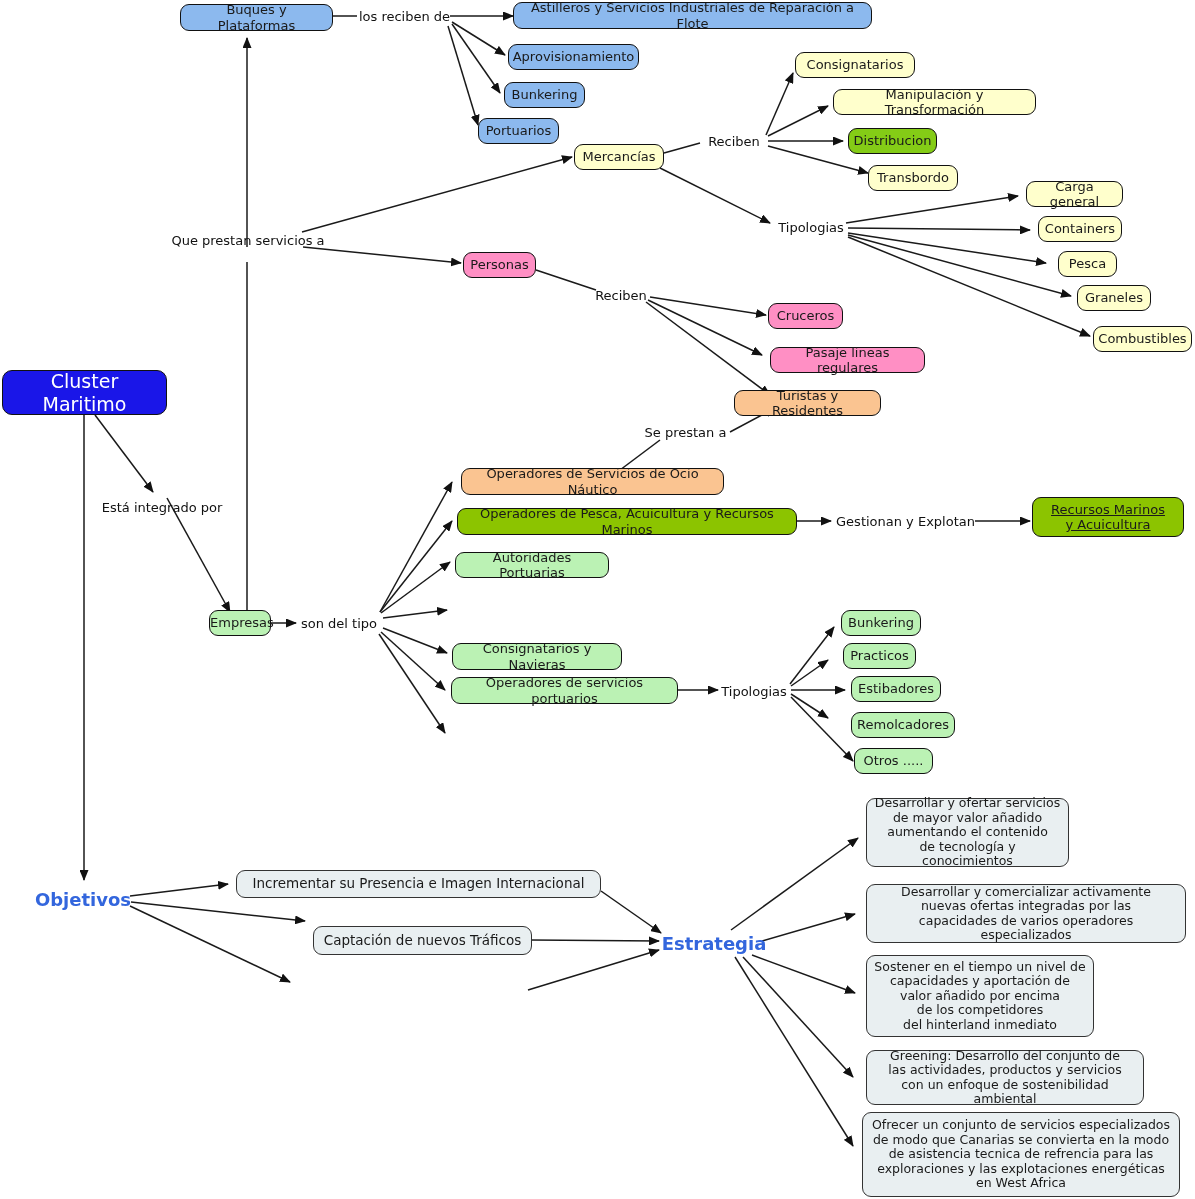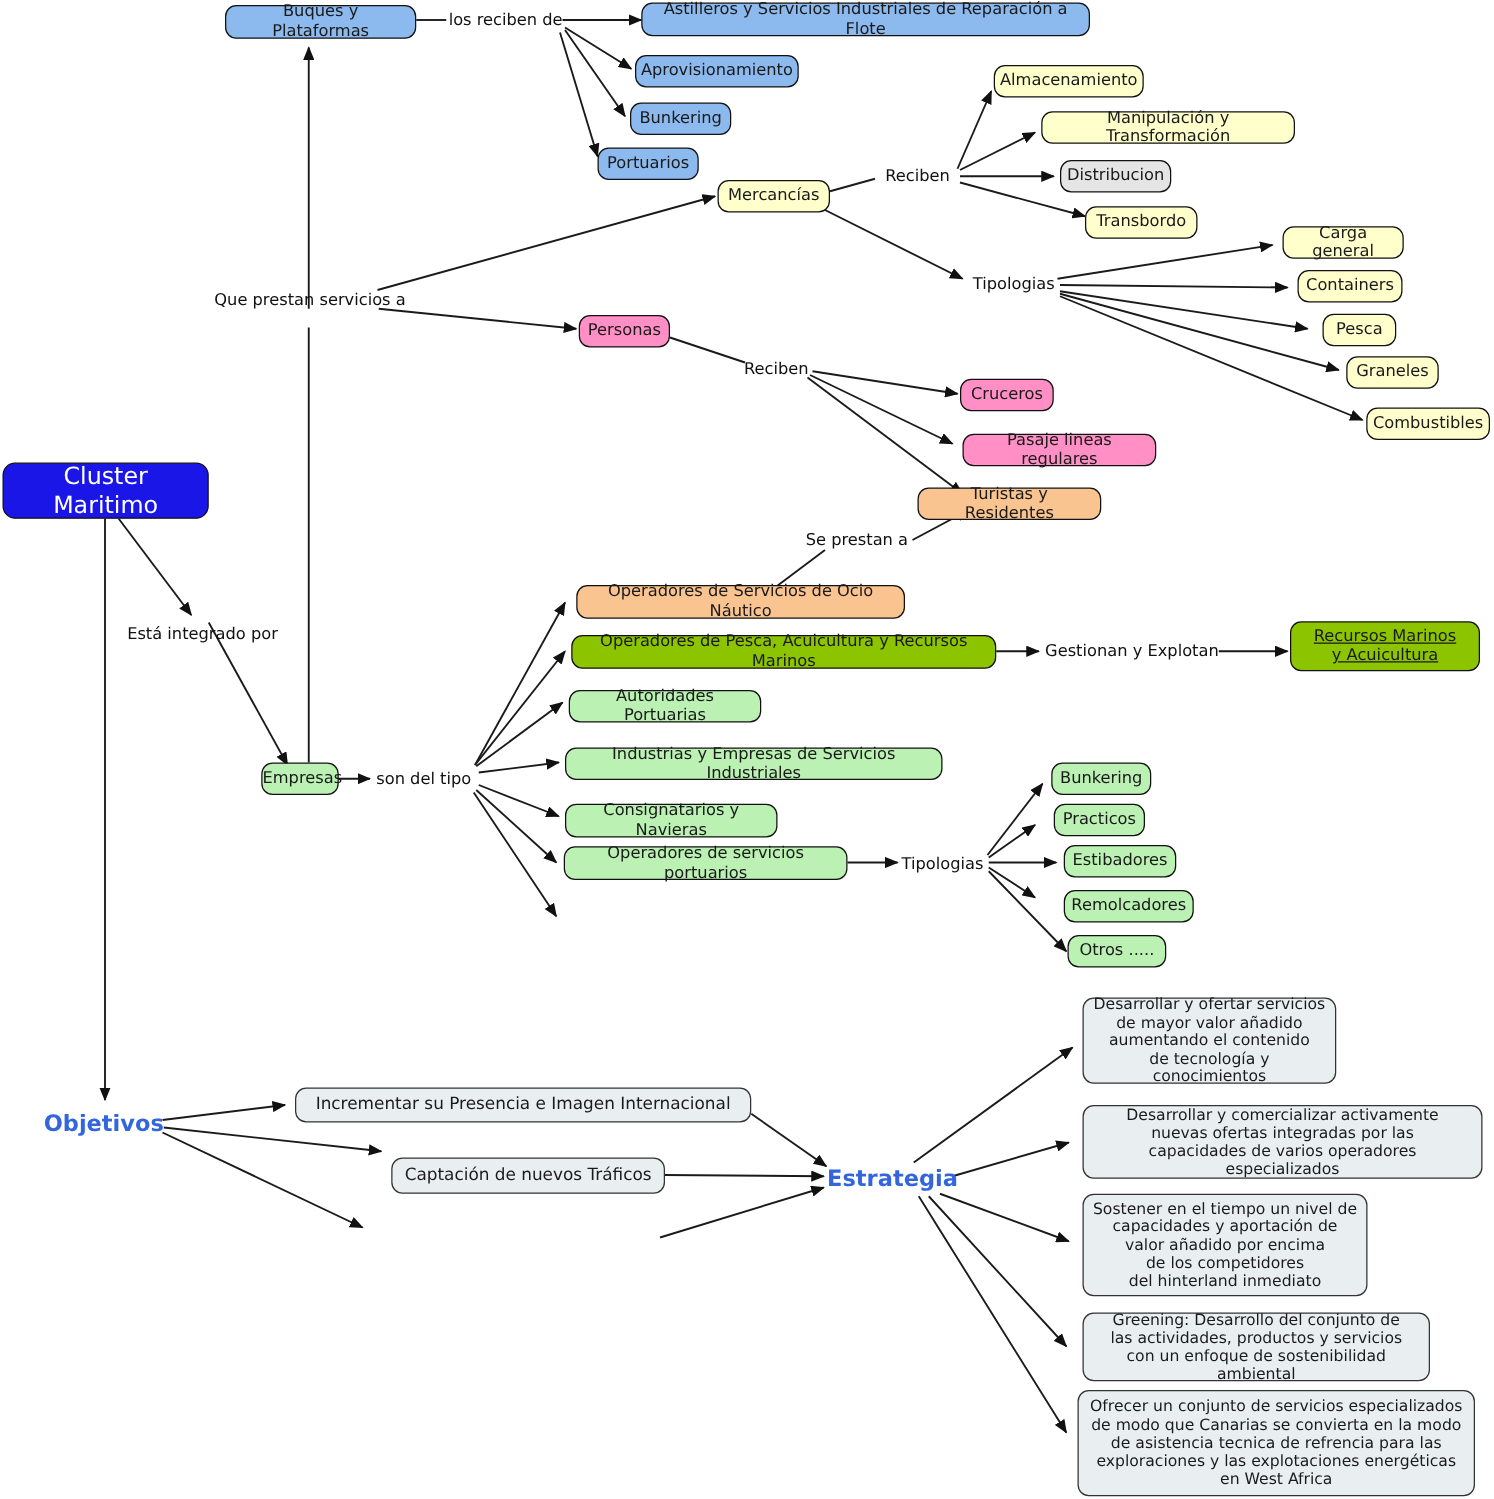--- a/index.html
+++ b/index.html
@@ -125,28 +125,28 @@
 
   <div class="node" style="left:478px;top:118px;width:81px;height:26px;background:#8cb9ee;font-size:13px;">
     <span>Portuarios</span>
   </div>
 
   <div class="node" style="left:574px;top:144px;width:90px;height:26px;background:#ffffcc;font-size:13px;">
     <span>Mercancías</span>
   </div>
 
   <div class="node" style="left:795px;top:52px;width:120px;height:26px;background:#ffffcc;font-size:13px;">
-    <span>Almacenamiento</span>
+    <span>Consignatarios</span>
   </div>
 
   <div class="node" style="left:833px;top:89px;width:203px;height:26px;background:#ffffcc;font-size:13px;">
     <span>Manipulación y Transformación</span>
   </div>
 
-  <div class="node" style="left:848px;top:128px;width:89px;height:26px;background:#e5e5e5;font-size:13px;">
+  <div class="node" style="left:848px;top:128px;width:89px;height:26px;background:#84cc16;font-size:13px;">
     <span>Distribucion</span>
   </div>
 
   <div class="node" style="left:868px;top:165px;width:90px;height:26px;background:#ffffcc;font-size:13px;">
     <span>Transbordo</span>
   </div>
 
   <div class="node" style="left:1026px;top:181px;width:97px;height:26px;background:#ffffcc;font-size:13px;">
     <span>Carga general</span>
   </div>
@@ -197,23 +197,20 @@
 
   <div class="node" style="left:1032px;top:497px;width:152px;height:40px;background:#8cc400;font-size:13px;white-space:pre-line;text-decoration:underline;">
     <span>Recursos Marinos
 y Acuicultura</span>
   </div>
 
   <div class="node" style="left:455px;top:552px;width:154px;height:26px;background:#bbf2b4;font-size:13px;">
     <span>Autoridades Portuarias</span>
   </div>
 
-  <div class="node" style="left:452px;top:598px;width:302px;height:26px;background:#bbf2b4;font-size:13px;">
-    <span>Industrias y Empresas de Servicios Industriales</span>
-  </div>
 
   <div class="node" style="left:452px;top:643px;width:170px;height:27px;background:#bbf2b4;font-size:13px;">
     <span>Consignatarios y Navieras</span>
   </div>
 
   <div class="node" style="left:451px;top:677px;width:227px;height:27px;background:#bbf2b4;font-size:13px;">
     <span>Operadores de servicios portuarios</span>
   </div>
 
 

